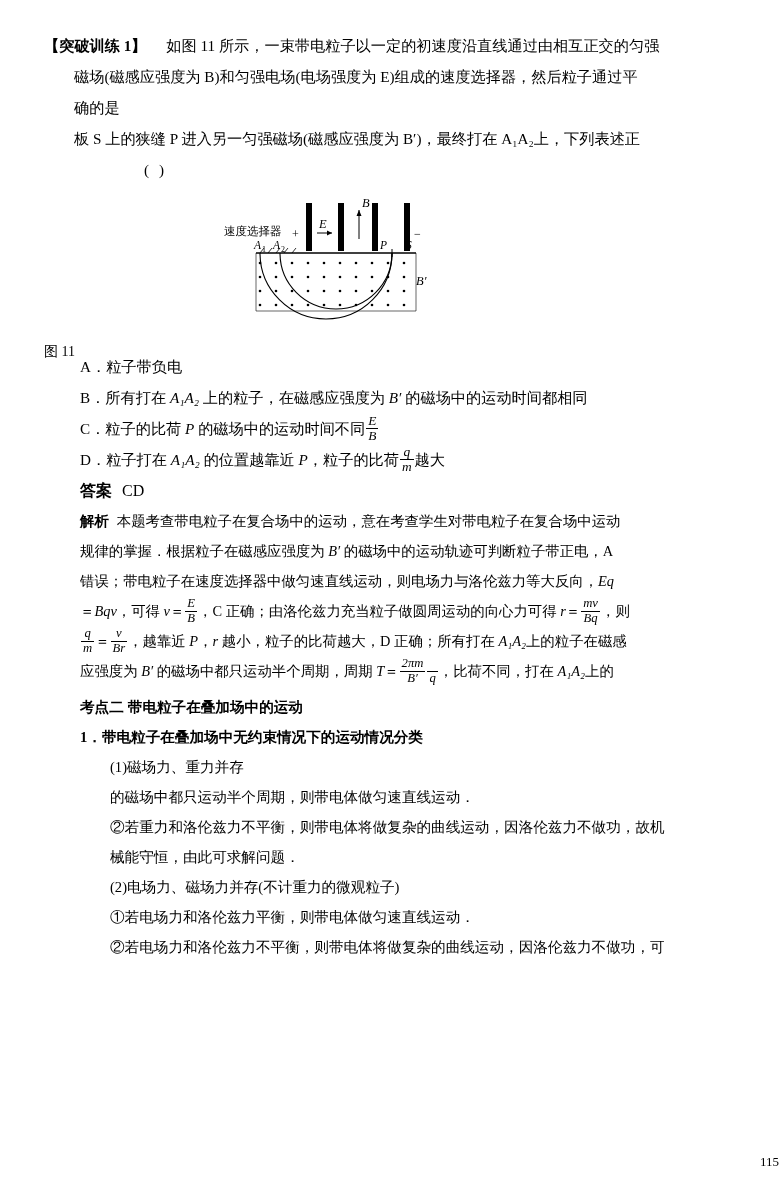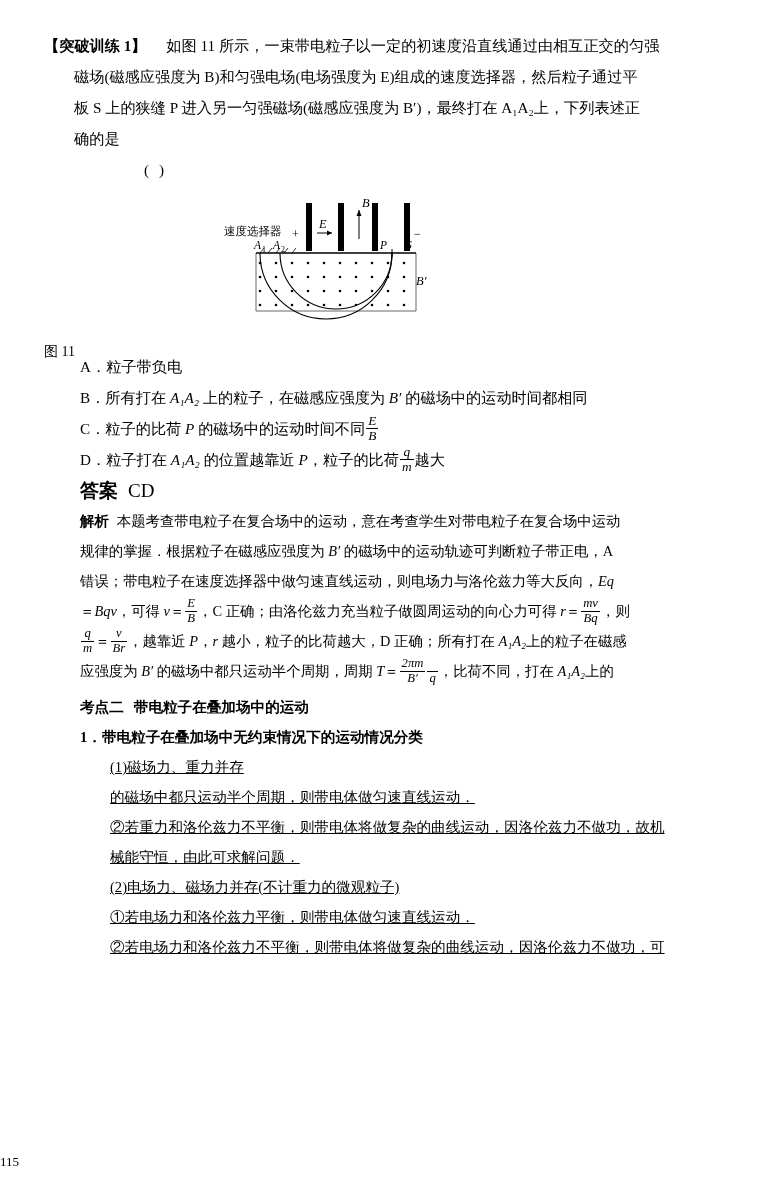--- a/index.html
+++ b/index.html
@@ -74,79 +74,78 @@
     vertical-align: -0.45em;
     text-align: center;
     font-size: 0.88em;
     line-height: 1.05;
     margin: 0 1px;
   }
   .frac .num { display: block; padding: 0 2px; }
   .frac .den { display: block; border-top: 1px solid #000; padding: 0 2px; }
 
   .ans {
-    font-size: 19px;
+    font-size: 16px;
     line-height: 31px;
     padding-left: 36px;
   }
   .ans .lbl { font-weight: bold; margin-right: 10px; }
 
   .explain {
     font-size: 14.4px;
     line-height: 30px;
     padding-left: 36px;
     text-align: justify;
   }
   .explain .lbl { font-weight: bold; margin-right: 8px; }
 
   .section-head {
     font-size: 14.6px;
     line-height: 30px;
     padding-left: 36px;
     font-weight: bold;
     margin-top: 6px;
   }
-  .section-head .kw { margin-right: 10px; }
+  .section-head .kw { margin-right: 4px; }
 
   .num-item {
     font-size: 14.6px;
     line-height: 30px;
     padding-left: 36px;
     font-weight: bold;
   }
   .sub-item {
     font-size: 14.6px;
     line-height: 30px;
     padding-left: 66px;
     text-align: justify;
-    text-decoration: underline;
   }
 
   .pagenum {
     position: absolute;
     bottom: 22px;
     left: 0;
     width: 779px;
-    text-align: left;
+    text-align: right;
     font-size: 13px;
   }
 </style>
 </head>
 <body>
 
 <div class="page">
   <div class="content">
 
     <div class="prob-first-line">
       <span class="bold">【突破训练 1】</span>
       <span style="display:inline-block;width:16px"></span><span>如图 11 所示，一束带电粒子以一定的初速度沿直线通过由相互正交的匀强</span>
     </div>
     <div class="prob-body">磁场(磁感应强度为 B)和匀强电场(电场强度为 E)组成的速度选择器，然后粒子通过平</div>
+    <div class="prob-body">确的是</div>
     <div class="prob-body">板 S 上的狭缝 P 进入另一匀强磁场(磁感应强度为 B′)，最终打在 A₁A₂上，下列表述正</div>
-    <div class="prob-body">确的是</div>
     <div class="paren-line">(      )</div>
 
     <div class="figure-wrap">
       <svg width="340" height="150" viewBox="0 0 340 150" style="display:block;margin:0 auto;">
 
         <text x="4" y="44" font-size="11.5" font-family="'Liberation Serif',serif">速度选择器</text>
 
         <text x="72" y="47" font-size="12" font-family="'Liberation Serif',serif">+</text>
 
         <rect x="86" y="12" width="6" height="48" fill="#000"></rect>

